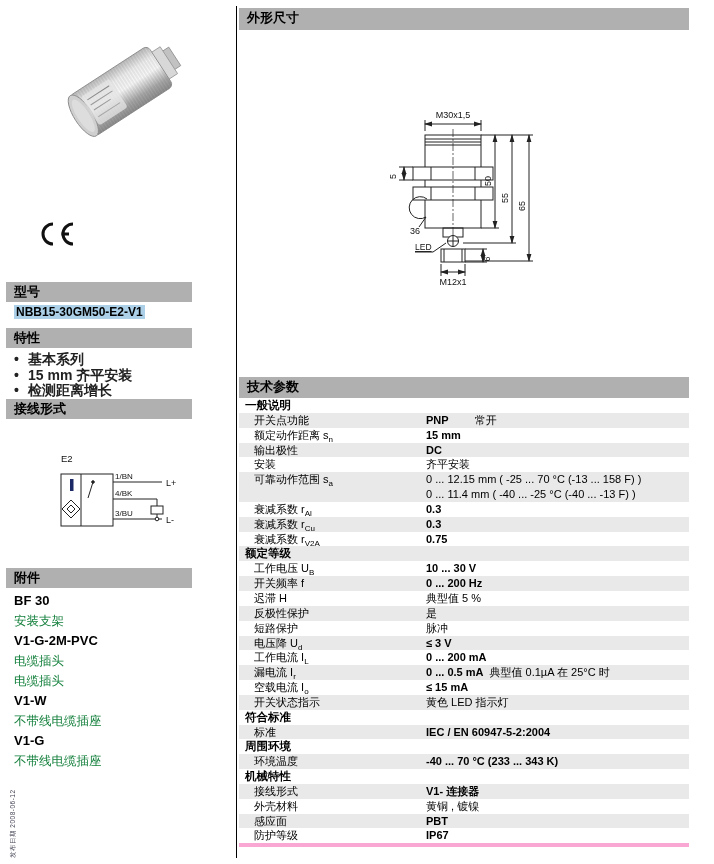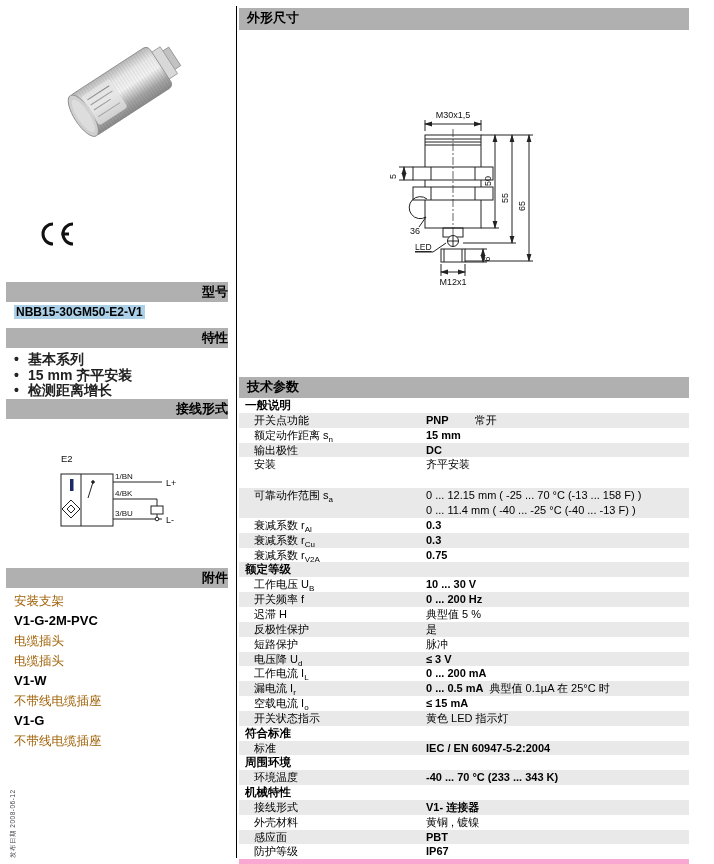--- a/index.html
+++ b/index.html
@@ -1,37 +1,37 @@
 <!DOCTYPE html>
 <html><head>
 <meta charset="utf-8">
 <style>
   html,body{margin:0;padding:0;background:#fff;}
   #page{position:relative;width:714px;height:864px;background:#ffffff;overflow:hidden;
         font-family:"Liberation Sans","DejaVu Sans",sans-serif;color:#000;}
   .band{position:absolute;background:#b0b0b0;font-weight:bold;font-size:13px;
         padding:2px 0 2px 8px;box-sizing:border-box;height:20px;line-height:16px;}
-  .band-l{left:6px;width:222px;text-align:right;}
+  .band-l{left:6px;width:186px;}
   .band-r{left:239px;width:450px;height:22px;}
   #divider{position:absolute;left:236px;top:6px;width:1px;height:852px;background:#000;}
   
   #model-no{position:absolute;left:14px;top:305px;font-weight:bold;font-size:12px;}
   #model-no span{background:#abd0e8;padding:0 2px;}
   #features-list{position:absolute;left:14px;top:352px;width:210px;}
   .feat{font-size:14px;line-height:15.5px;color:#222;font-weight:bold;}
   .feat .blt{display:inline-block;width:14px;color:#222;}
   #accessories-list{position:absolute;left:14px;top:591px;width:214px;}
   .accname{font-weight:bold;font-size:13px;height:20px;line-height:20px;}
-  .accdesc{font-size:12.5px;color:#a16207;height:20px;line-height:20px;}
+  .accdesc{font-size:12.5px;color:#15803d;height:20px;line-height:20px;}
   #edge-note{position:absolute;left:9px;top:858px;transform:rotate(-90deg);
              transform-origin:left top;font-size:6.5px;color:#445;letter-spacing:.5px;white-space:nowrap;}
   
-  #tech-rows{position:absolute;left:239px;top:398px;width:450px;border-bottom:6px solid #f9a8d4;}
+  #tech-rows{position:absolute;left:239px;top:398px;width:450px;border-bottom:4px solid #f9a8d4;}
   .trow{position:relative;font-size:11px;line-height:14.85px;height:14.85px;padding-left:15px;box-sizing:border-box;}
-  .trow.dbl{height:29.7px;margin-top:16px;}
+  .trow.dbl{height:29.7px;}
   .trow.tsub{font-weight:bold;padding-left:6px;font-size:11.5px;}
   .trow:nth-child(even){background:#e9e9e9;}
   .tv{position:absolute;left:187px;top:0;white-space:nowrap;}
   .tv .b{font-weight:bold;}
   .tv2{font-weight:normal;margin-left:6px;}
   .tv2.g{margin-left:26px;}
   sub{font-size:8px;line-height:0;}
   svg text{font-family:"Liberation Sans","DejaVu Sans",sans-serif;}
 </style>
 </head>
@@ -107,20 +107,21 @@
     <text x="16" y="14" font-size="9.5" fill="#111">E2</text>
     <text x="70" y="31" font-size="8" fill="#111">1/BN</text>
     <text x="70" y="48" font-size="8" fill="#111">4/BK</text>
     <text x="70" y="68" font-size="8" fill="#111">3/BU</text>
     <text x="121" y="37.5" font-size="9" fill="#111">L+</text>
     <text x="121" y="74.5" font-size="9" fill="#111">L-</text>
   </svg>
 
   <div class="band band-l" style="top:568px;">附件</div>
   <div id="accessories-list">
+      <div class="accname">BF 30</div>
       <div class="accdesc">安装支架</div>
       <div class="accname">V1-G-2M-PVC</div>
       <div class="accdesc">电缆插头</div>
       <div class="accdesc">电缆插头</div>
       <div class="accname">V1-W</div>
       <div class="accdesc">不带线电缆插座</div>
       <div class="accname">V1-G</div>
       <div class="accdesc">不带线电缆插座</div>
     </div>
 

